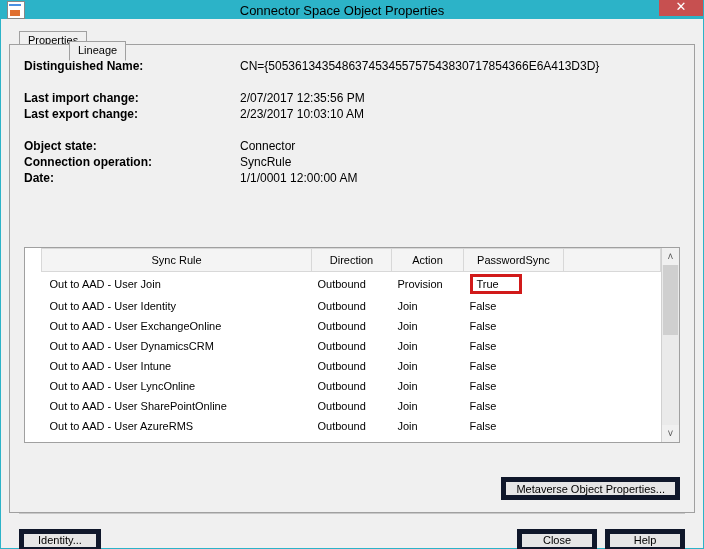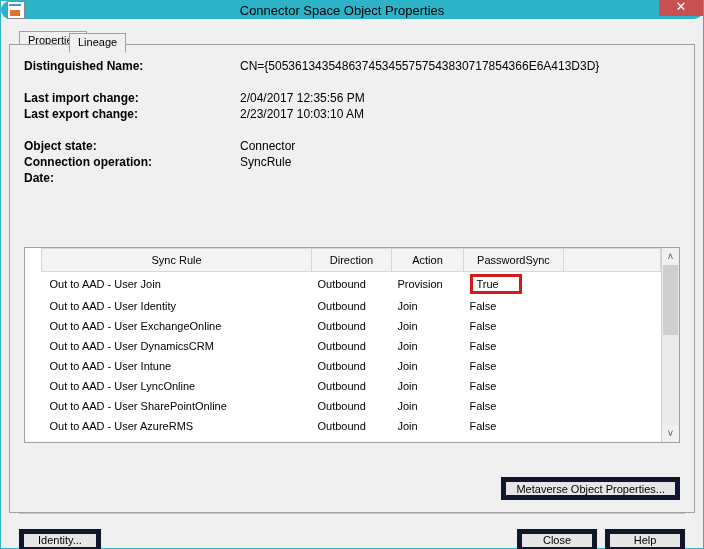--- a/index.html
+++ b/index.html
@@ -20,21 +20,20 @@
     display: flex;
     flex-direction: column;
   }
   .titlebar {
     height: 28px;
     background: #2cb3c8;
     display: flex;
     align-items: center;
     position: relative;
     user-select: none;
-    border-radius: 12px;
   }
   .title-ico {
     width: 16px;
     height: 16px;
     margin-left: 6px;
     background: #fff;
     border: 1px solid #888;
     position: relative;
   }
   .title-ico::before {
@@ -78,21 +77,21 @@
     display: flex;
     flex-direction: column;
   }
 
   .tabstrip {
     position: relative;
     height: 20px;
   }
   .tab {
     position: absolute;
-    top: 8px;
+    top: 16px;
     height: 20px;
     padding: 2px 8px 0 8px;
     background: #f0f0f0;
     border: 1px solid #a0a0a0;
     border-bottom: none;
     font-size: 11px;
     box-sizing: border-box;
   }
   .tab.inactive {
     top: 6px;
@@ -265,34 +264,35 @@
 
     <div class="panel">
 
       <div class="kv-grid">
         <div class="k">Distinguished Name:</div>
         <div>CN={505361343548637453455757543830717854366E6A413D3D}</div>
 
         <div class="kv-spacer"></div>
 
         <div class="k">Last import change:</div>
-        <div>2/04/2017 12:35:56 PM</div>
+        <div>2/07/2017 12:35:56 PM</div>
 
         <div class="k">Last export change:</div>
         <div>2/23/2017 10:03:10 AM</div>
 
         <div class="kv-spacer"></div>
 
         <div class="k">Object state:</div>
         <div>Connector</div>
 
         <div class="k">Connection operation:</div>
         <div>SyncRule</div>
 
         <div class="k">Date:</div>
+        <div>1/1/0001 12:00:00 AM</div>
       </div>
 
       <div class="table-wrap">
         <div class="table-scroll">
           <table>
             <colgroup>
               <col class="col0">
                 <col class="col1">
                 <col class="col2">
                 <col class="col3">

